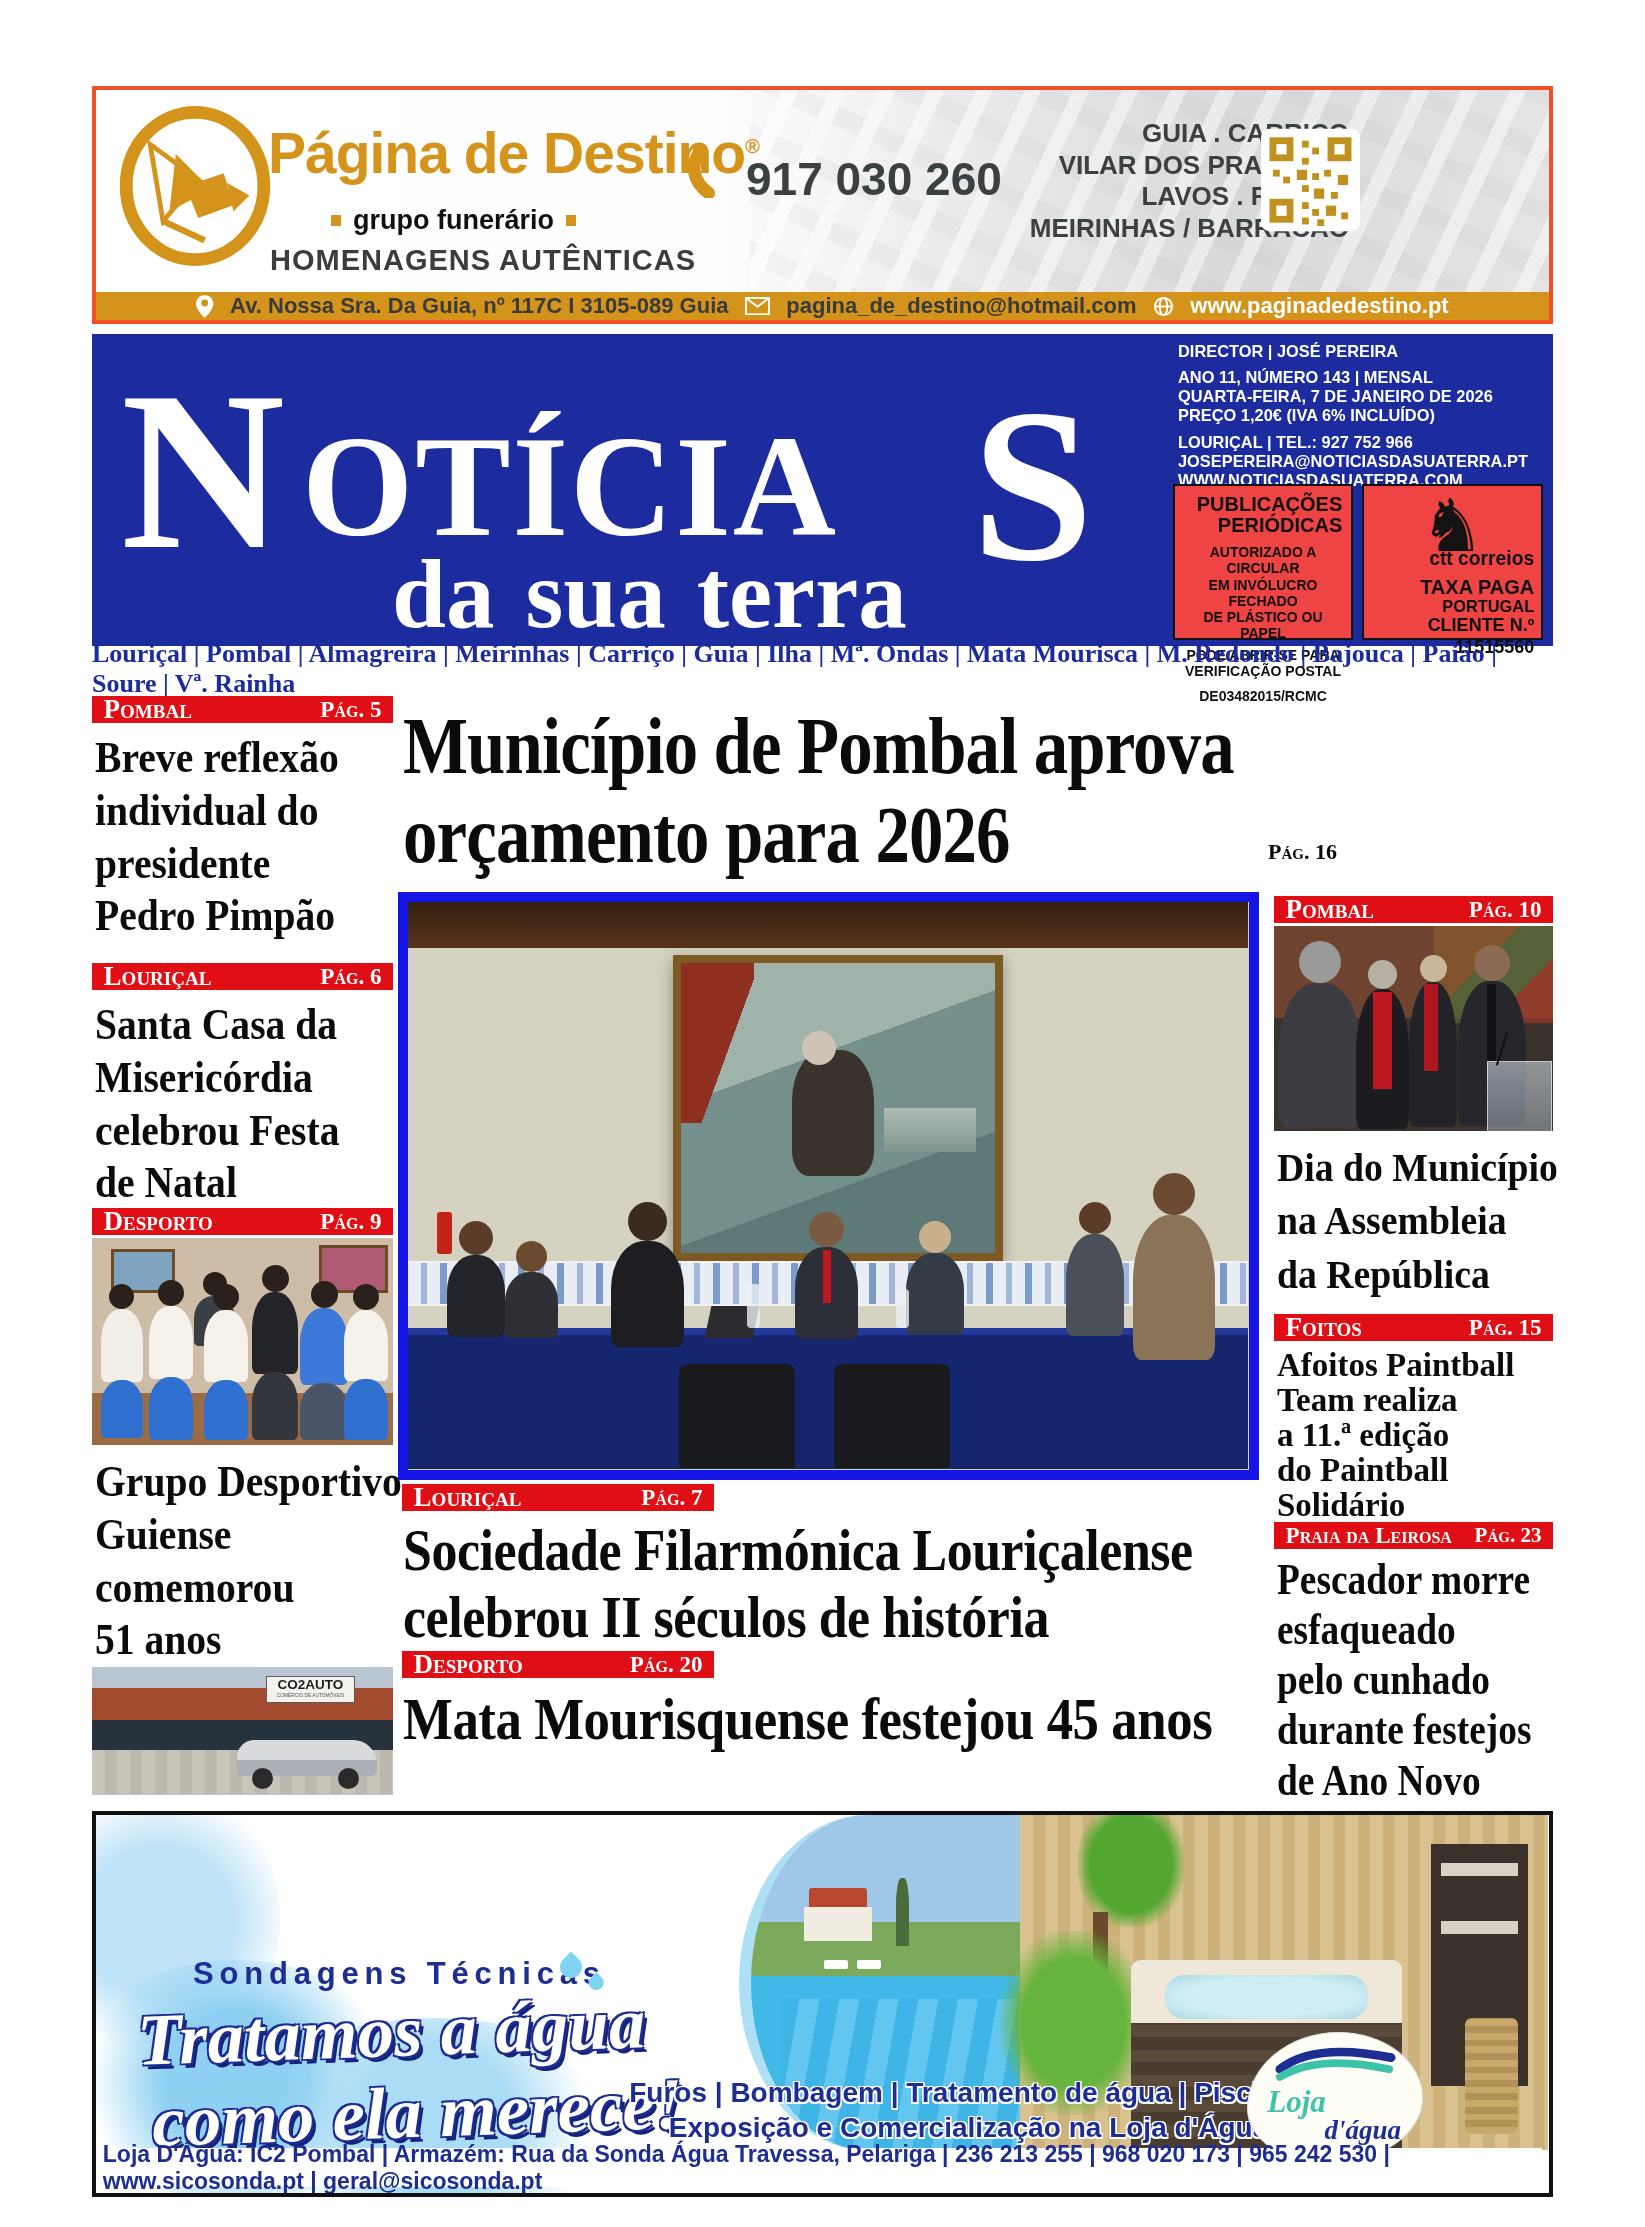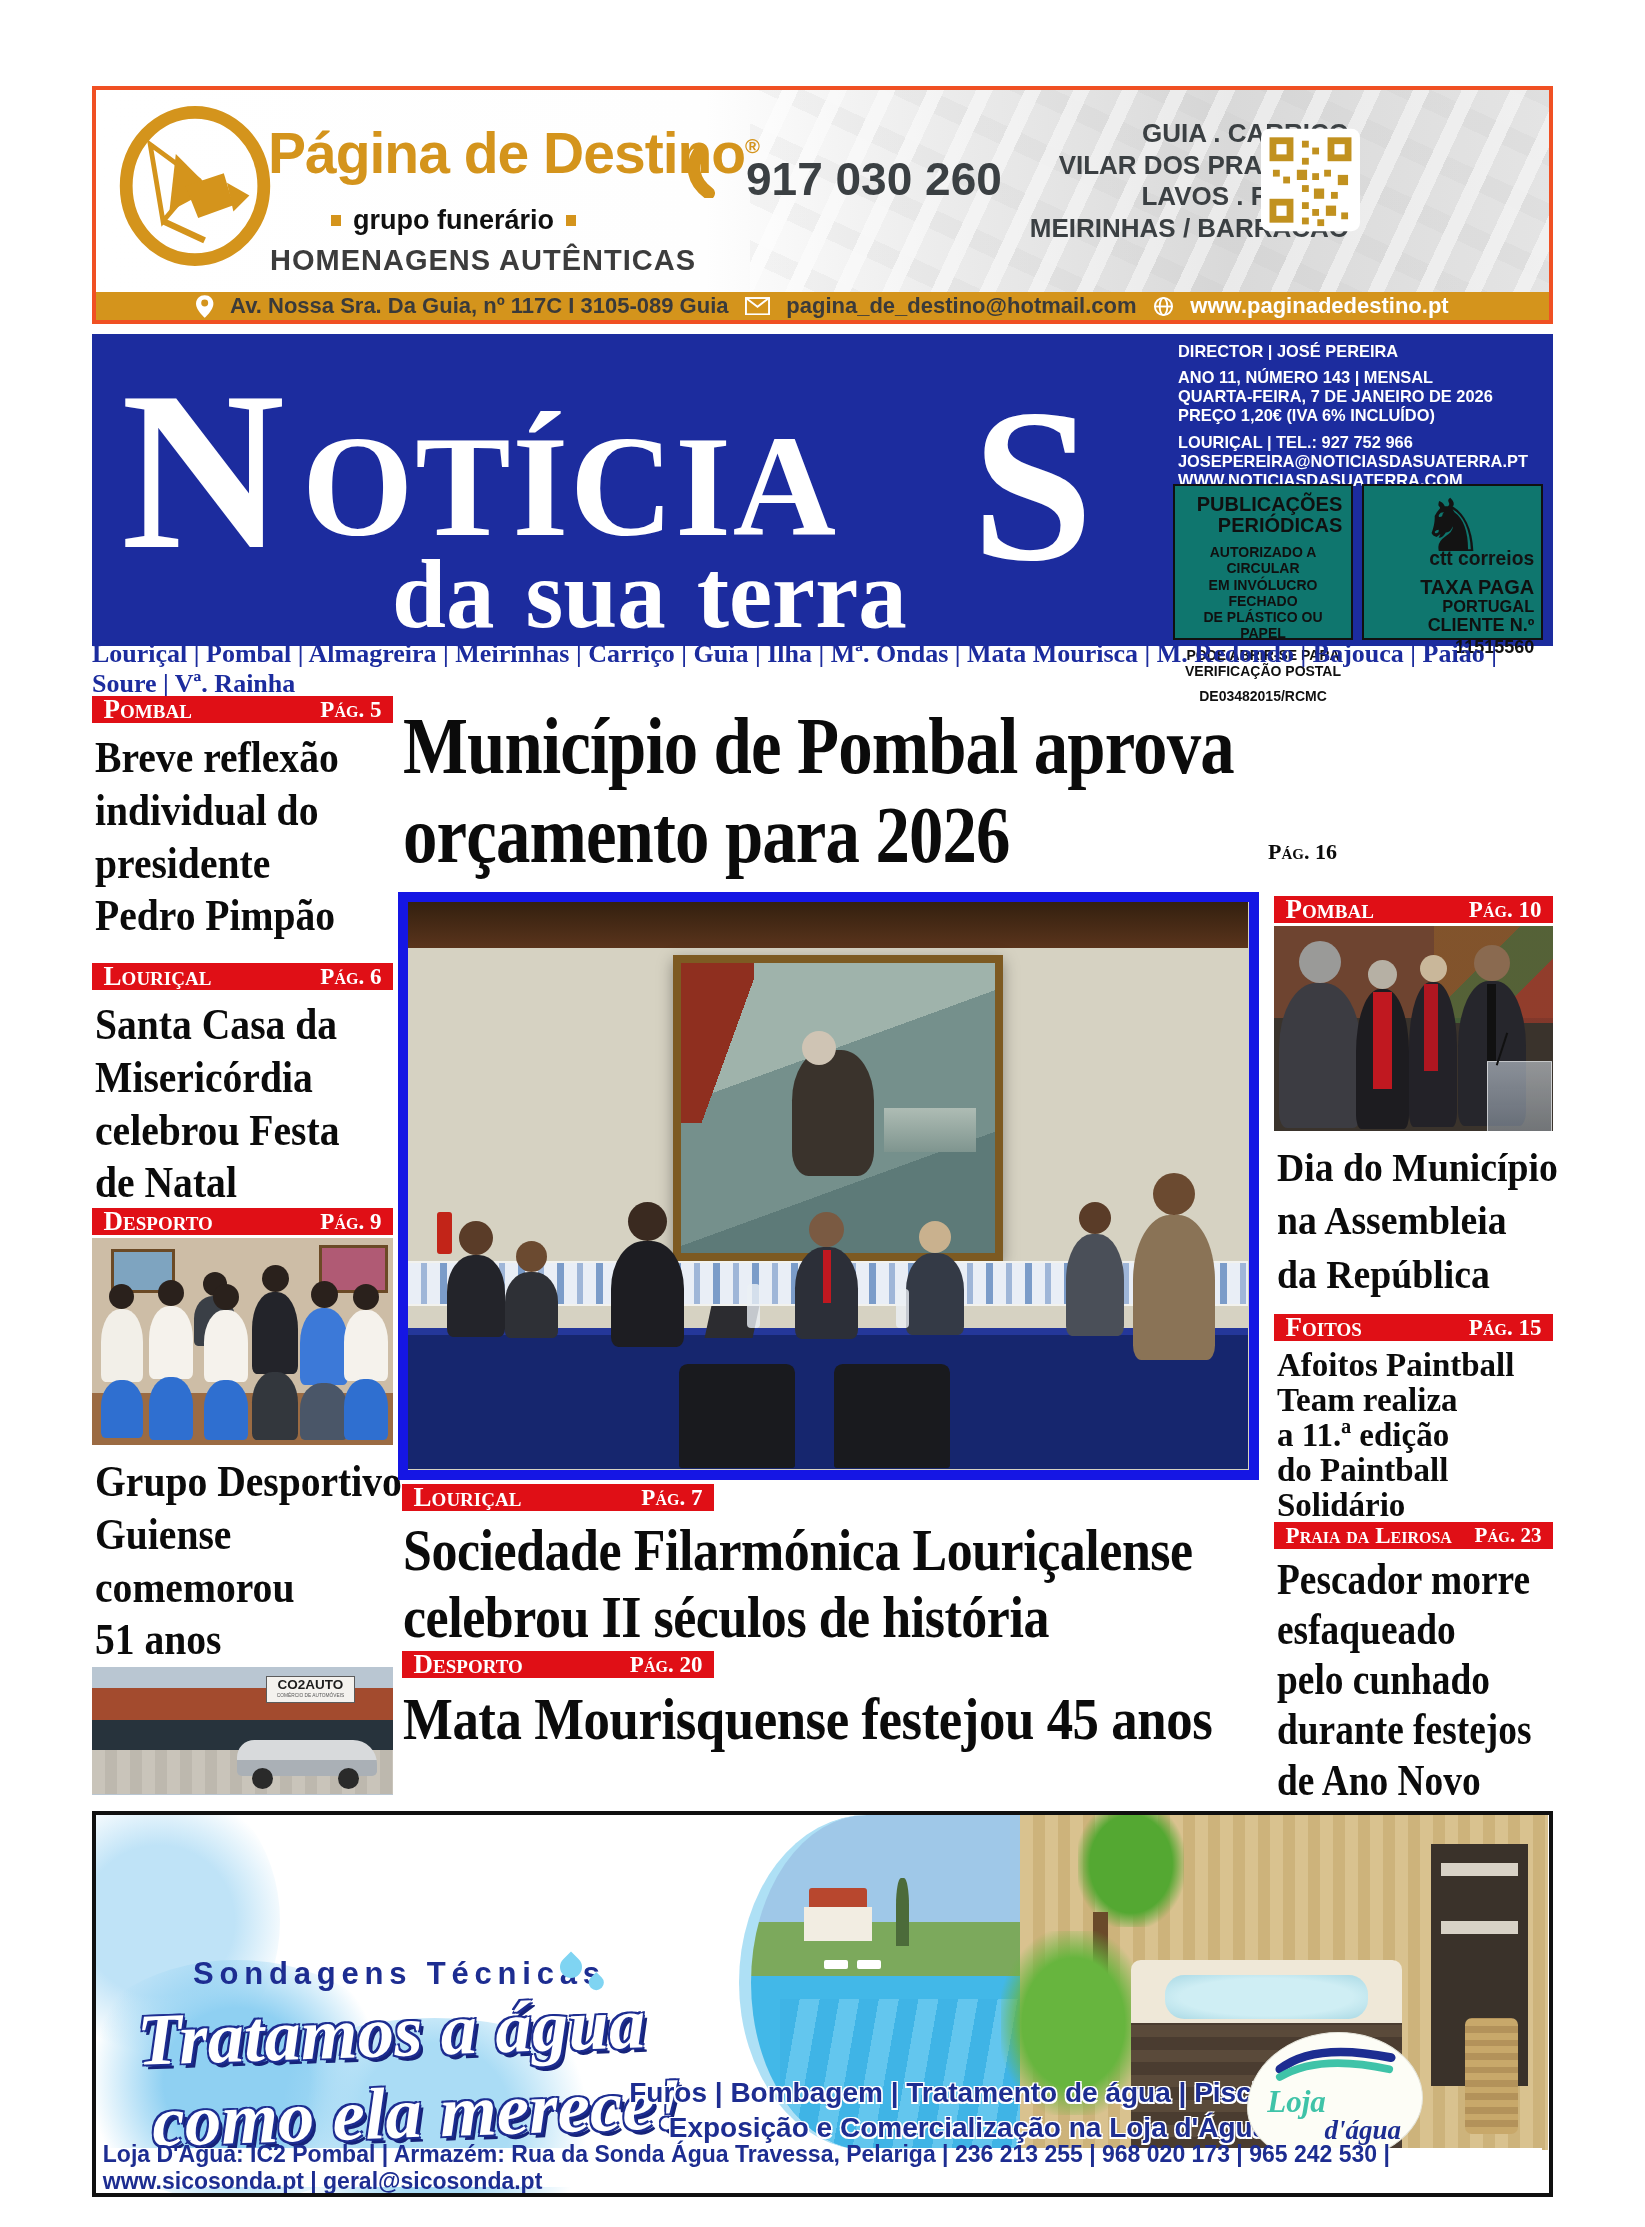--- a/index.html
+++ b/index.html
@@ -22,21 +22,21 @@
   .regions{font-size:26px;font-weight:bold;color:#3b4043;text-align:right;line-height:1.22;}
   .addressbar{left:0;bottom:0;width:100%;height:28px;background:#d4941c;display:flex;align-items:center;justify-content:center;gap:16.4px;}
   .addr-dark{color:#3a3a3a;font-size:22px;font-weight:bold;}
   .addr-white{color:#ffffff;font-size:22px;font-weight:bold;}
 
   
   .masthead{left:92px;top:334px;width:1461px;height:312px;background:#1c2c9e;color:#fff;}
   .ml{font-family:"Liberation Serif",serif;font-weight:bold;color:#fff;line-height:1;}
   .mast-right{font-size:16.4px;font-weight:bold;line-height:1.16;}
   .mast-right .grp{margin-bottom:7.7px;}
-  .wbox{background:#0f766e;color:#101010;border:2.9px solid #101010;box-sizing:border-box;}
+  .wbox{background:#ef4444;color:#101010;border:2.9px solid #101010;box-sizing:border-box;}
   .wbox1{padding:7.7px 8.7px;text-align:right;}
   .wbox1 .t{font-size:20px;font-weight:bold;line-height:1.05;}
   .wbox1 .p{font-size:14px;font-weight:bold;line-height:1.15;margin-top:8.7px;text-align:center;}
   .wbox1 .c{font-size:14px;font-weight:bold;margin-top:8.7px;text-align:center;}
   .wbox2{padding:2.9px 6.8px;text-align:center;}
   .knight{font-family:"DejaVu Sans",sans-serif;font-size:73px;line-height:1;color:#131313;}
   .cttword{font-size:19.3px;font-weight:bold;color:#131313;margin-top:-13.5px;text-align:right;}
   .taxa{font-size:20px;font-weight:bold;text-align:right;line-height:1;}
   .taxa2{font-size:16.4px;font-weight:bold;text-align:right;line-height:1.1;}
   .taxa3{font-size:18px;font-weight:bold;text-align:right;line-height:1.2;}

